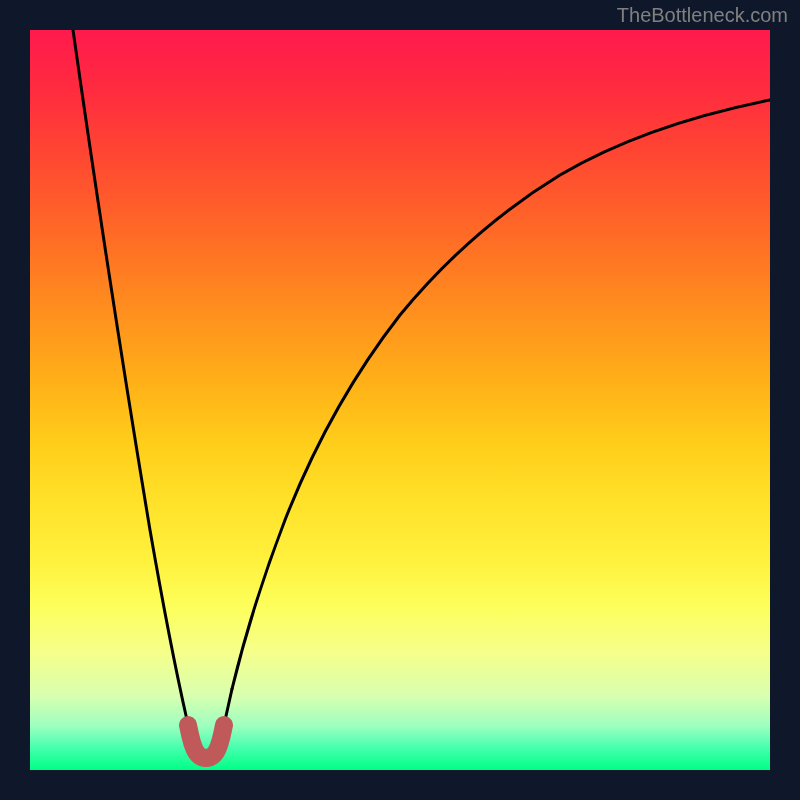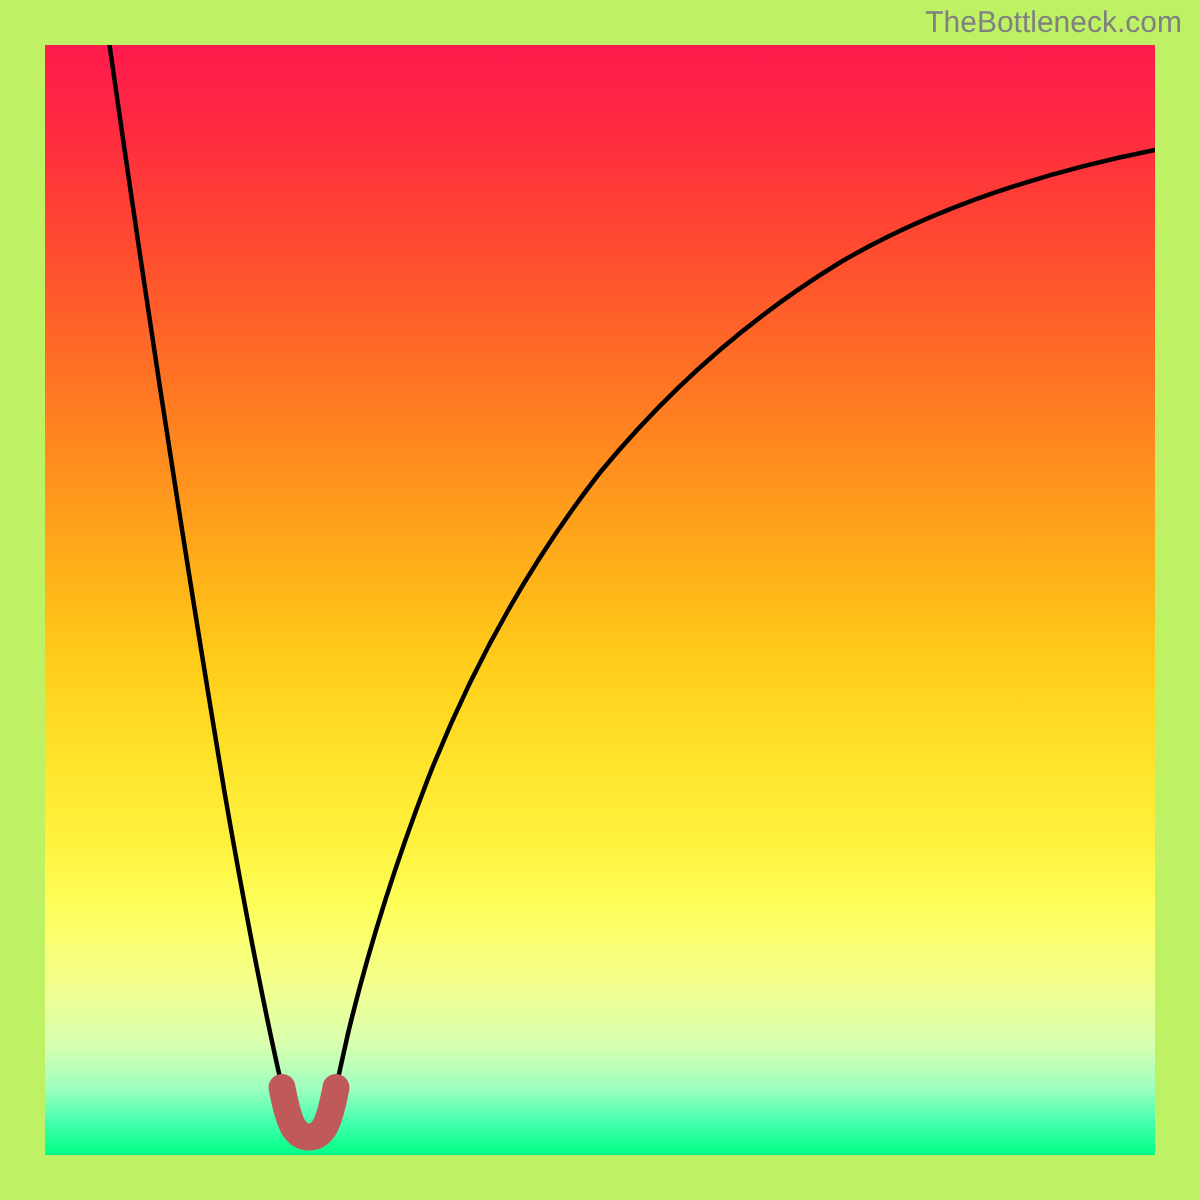--- a/index.html
+++ b/index.html
@@ -1,16 +1,16 @@
 <!DOCTYPE html>
 <html><head>
 <meta charset="utf-8">
 <style>
   html,body{margin:0;padding:0;width:800px;height:800px;background:#000;overflow:hidden}
-  .frame{position:absolute;left:0;top:0;width:800px;height:800px;background:#bef264}
+  .frame{position:absolute;left:0;top:0;width:800px;height:800px;background:#0f172a}
   .plot{position:absolute;left:30px;top:30px;width:740px;height:740px;
         background:linear-gradient(to bottom,
           #ff1a4d 0%,
           #ff2b3f 8%,
           #ff4433 16%,
           #ff5e2a 24%,
           #ff7a22 32%,
           #ff961d 40%,
           #ffb218 48%,
           #ffce1a 56%,

